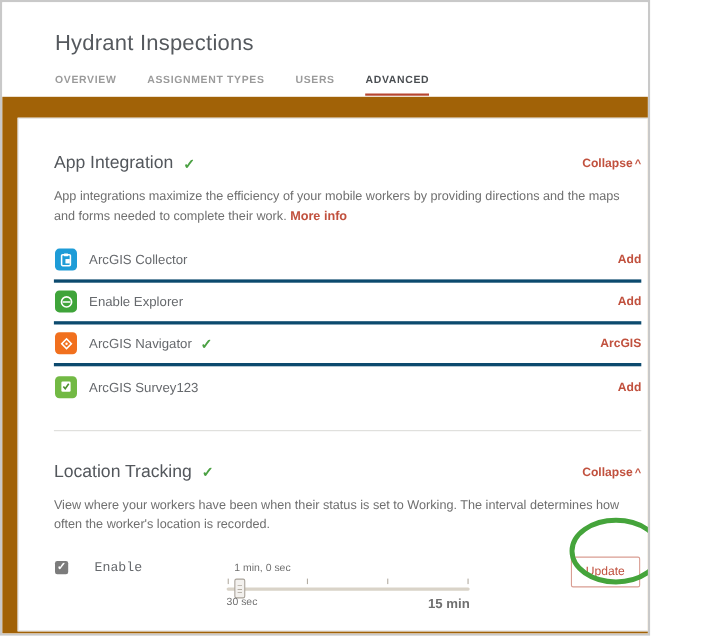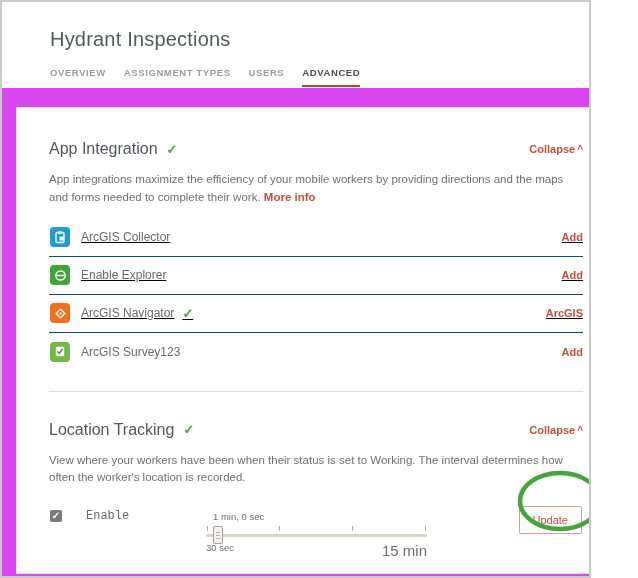--- a/index.html
+++ b/index.html
@@ -7,47 +7,47 @@
   body { font-family:"Liberation Sans", sans-serif; }
 
   .frame {
     position:relative; width:591px; height:578px;
     border:2px solid #c9c9c9; background:#ffffff; overflow:hidden;
   }
 
   
   .header { background:#ffffff; padding:26px 0 0 48px; height:86px; }
   .page-title { font-size:20px; font-weight:400; color:#55595e; letter-spacing:.2px; }
-  .tabs { display:flex; gap:18px; margin-top:16px; }
+  .tabs { display:flex; gap:28px; margin-top:16px; }
   .tab {
     font-size:9.5px; font-weight:700; letter-spacing:.6px; color:#9b9b9b;
     padding-bottom:7px; cursor:pointer; border-bottom:2px solid transparent;
   }
   .tab.active { color:#4a4e52; border-bottom-color:#b7452f; }
 
   
-  .page-body { background:#d946ef; height:488px; padding:19px 0 0 14px; }
+  .page-body { background:#a16207; height:488px; padding:19px 0 0 14px; }
   .card {
     width:600px; min-height:444px; background:#ffffff;
     border:1px solid #e2e2e2; padding:32px 32px 0 32px;
   }
 
   .section-head { display:flex; align-items:center; }
   .section-title { font-size:16px; font-weight:400; color:#53575c; }
   .check { color:#4ba143; font-size:13px; font-weight:700; margin-left:9px; }
   .collapse-link { margin-left:auto; font-size:11px; font-weight:600; color:#c1513e; cursor:pointer; }
   .collapse-link .caret { font-size:10px; margin-left:2px; }
 
   .section-desc { margin-top:13px; font-size:11.5px; line-height:1.55; color:#6f6f6f; max-width:560px; }
   .more-info { color:#c1513e; font-weight:600; cursor:pointer; }
 
   
   .app-list { margin-top:12px; }
   .app-row { display:flex; align-items:center; height:38px; }
-  .app-row.bordered { border-bottom:1px solid #0c4a6e;text-decoration:underline; }
+  .app-row.bordered { border-bottom:3px solid #0c4a6e; }
   .app-row .rowpad { width:1px; }
   .app-icon {
     width:20px; height:20px; border-radius:4px; margin-right:11px; flex:0 0 auto;
     display:flex; align-items:center; justify-content:center;
   }
   .icon-collector { background:#1e9cd7; }
   .icon-explorer  { background:#3fa43a; }
   .icon-navigator { background:#f1701e; }
   .icon-survey    { background:#72b944; }
   .app-name { font-size:12px; color:#66696d; }
@@ -73,21 +73,21 @@
   .tick.t0 { left:1px; } .tick.t1 { left:73px; } .tick.t2 { left:146px; } .tick.t3 { left:219px; }
   .slider-track { position:absolute; left:0; top:23px; width:221px; height:3px; background:#d9d3c8; border-radius:2px; }
   .slider-handle {
     position:absolute; left:7px; top:15px; width:10px; height:18px;
     background:#f3f1ee; border:1px solid #a9a39a; border-radius:2px;
     display:flex; align-items:center; justify-content:center; cursor:grab;
   }
   .slider-handle .grip { width:4px; height:7px;
     background:repeating-linear-gradient(to bottom,#b3ada3 0,#b3ada3 1px,transparent 1px,transparent 3px); }
   .slider-min { position:absolute; left:0; top:31px; font-size:9.5px; color:#6f6f6f; }
-  .slider-max { position:absolute; right:0; top:31px; font-size:15px; color:#6f6f6f; }
+  .slider-max { position:absolute; right:0; top:31px; font-size:12px; color:#6f6f6f;font-weight:bold; }
 
   .update-btn {
     position:absolute; right:1px; top:11px;
     background:#ffffff; border:1px solid #d99d92; border-radius:2px;
     color:#c0513f; font-size:11px; font-family:"Liberation Sans",sans-serif;
     padding:7px 13px; cursor:pointer;
   }
 
   .annotation-circle { position:absolute; left:512px; top:465px; pointer-events:none; }
 </style>

